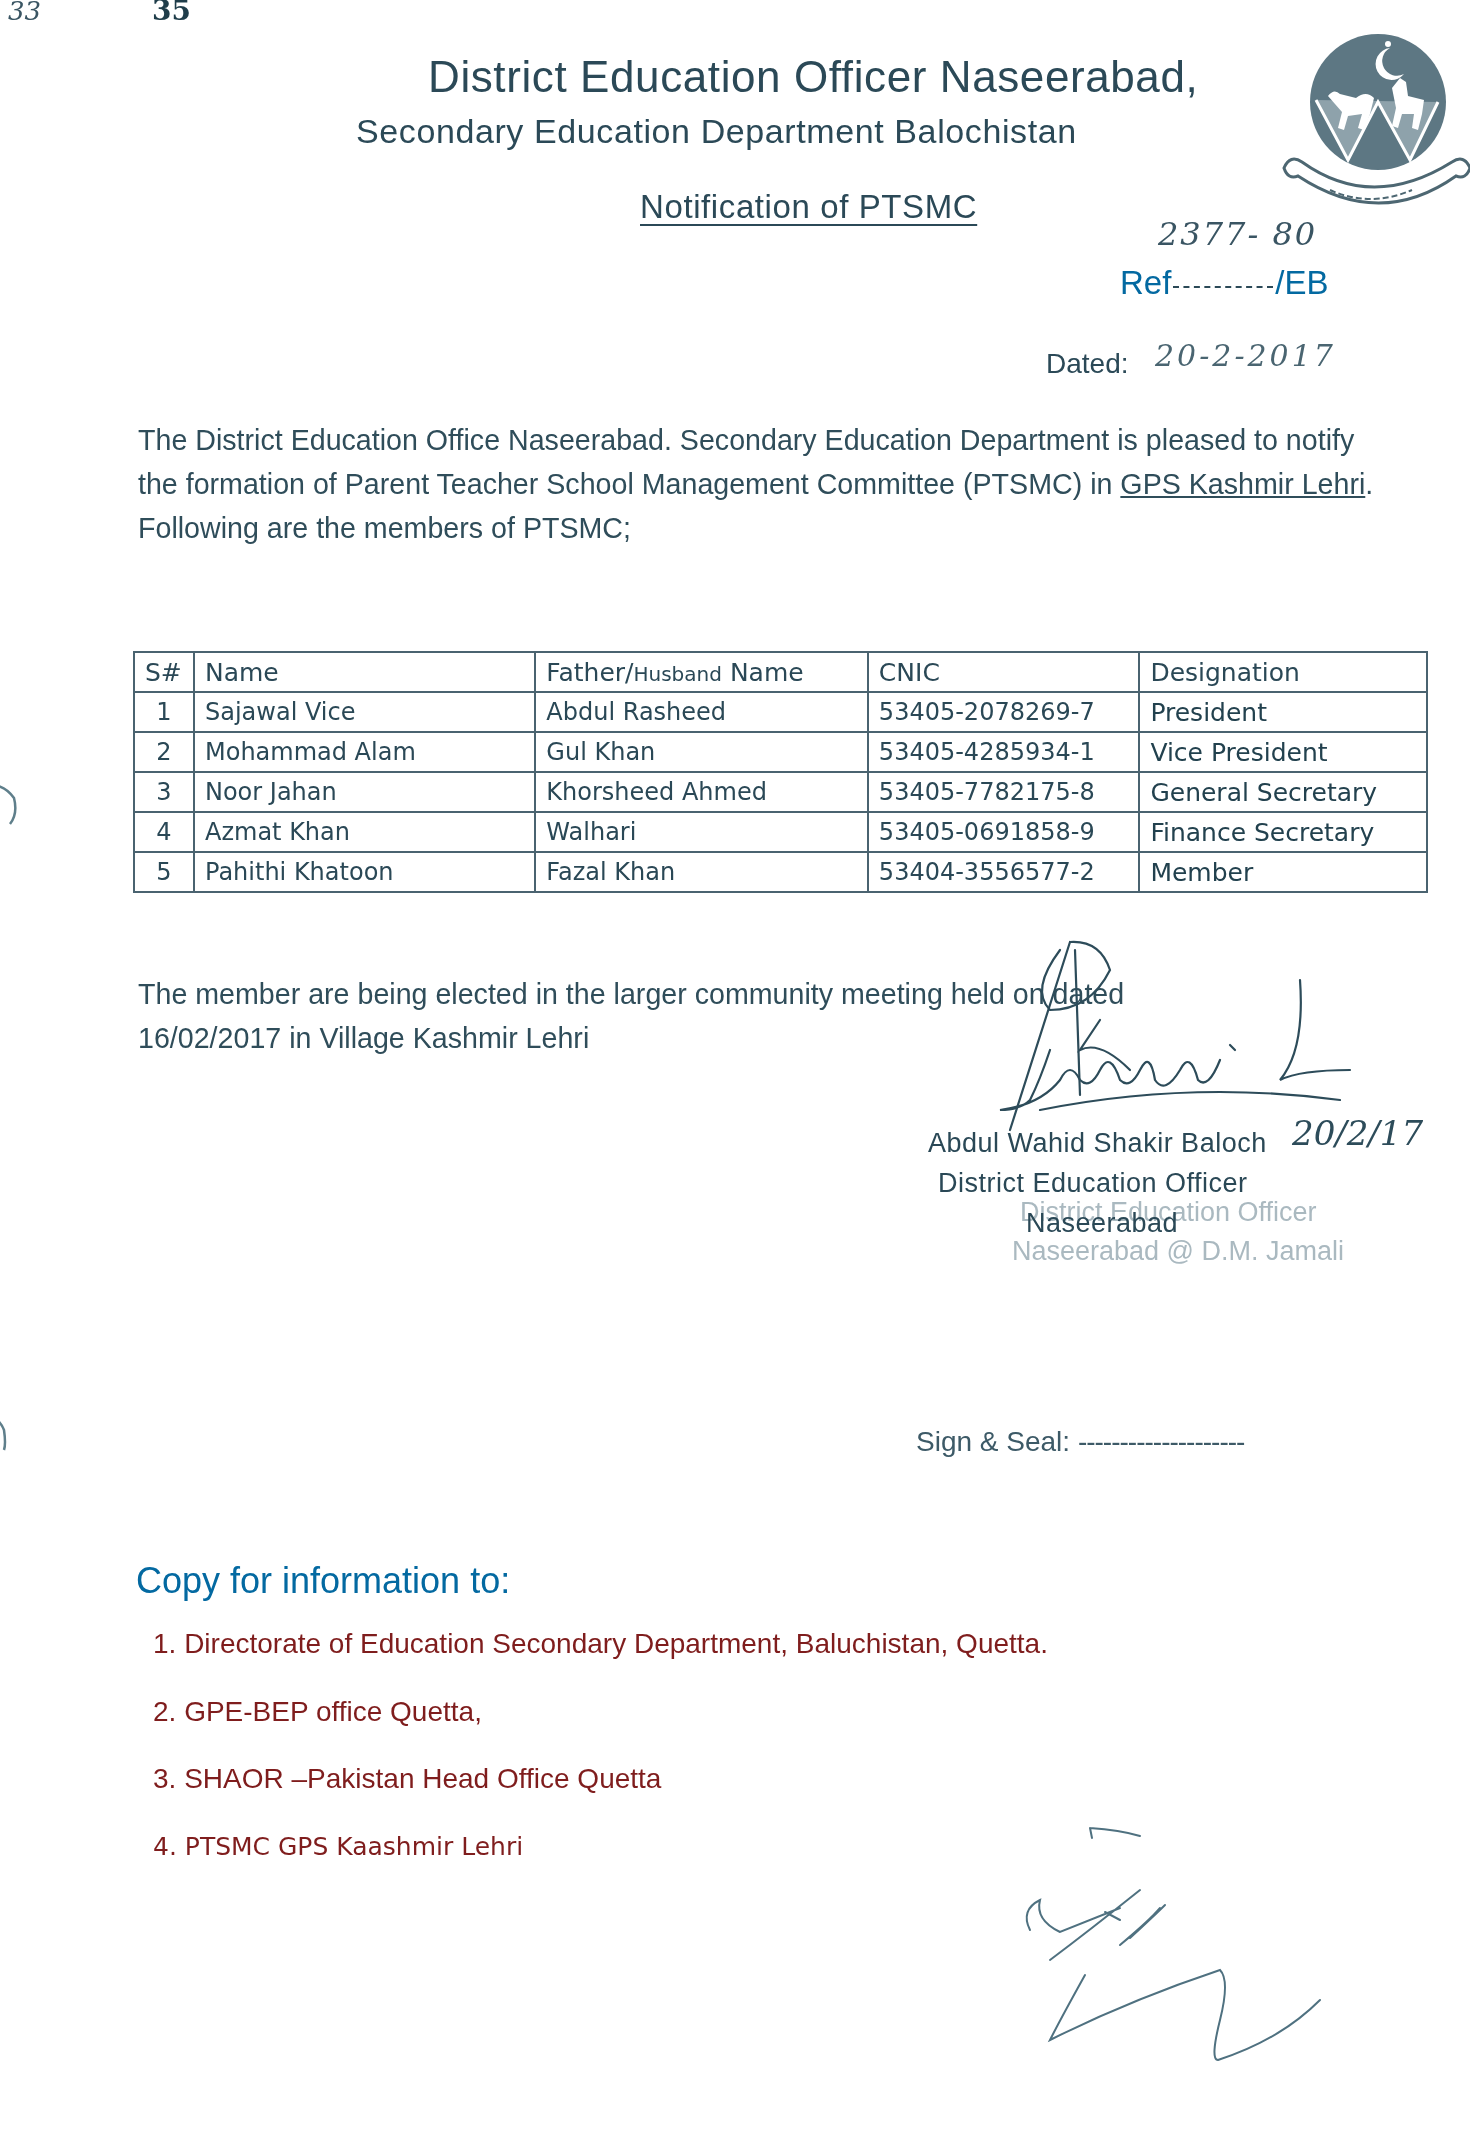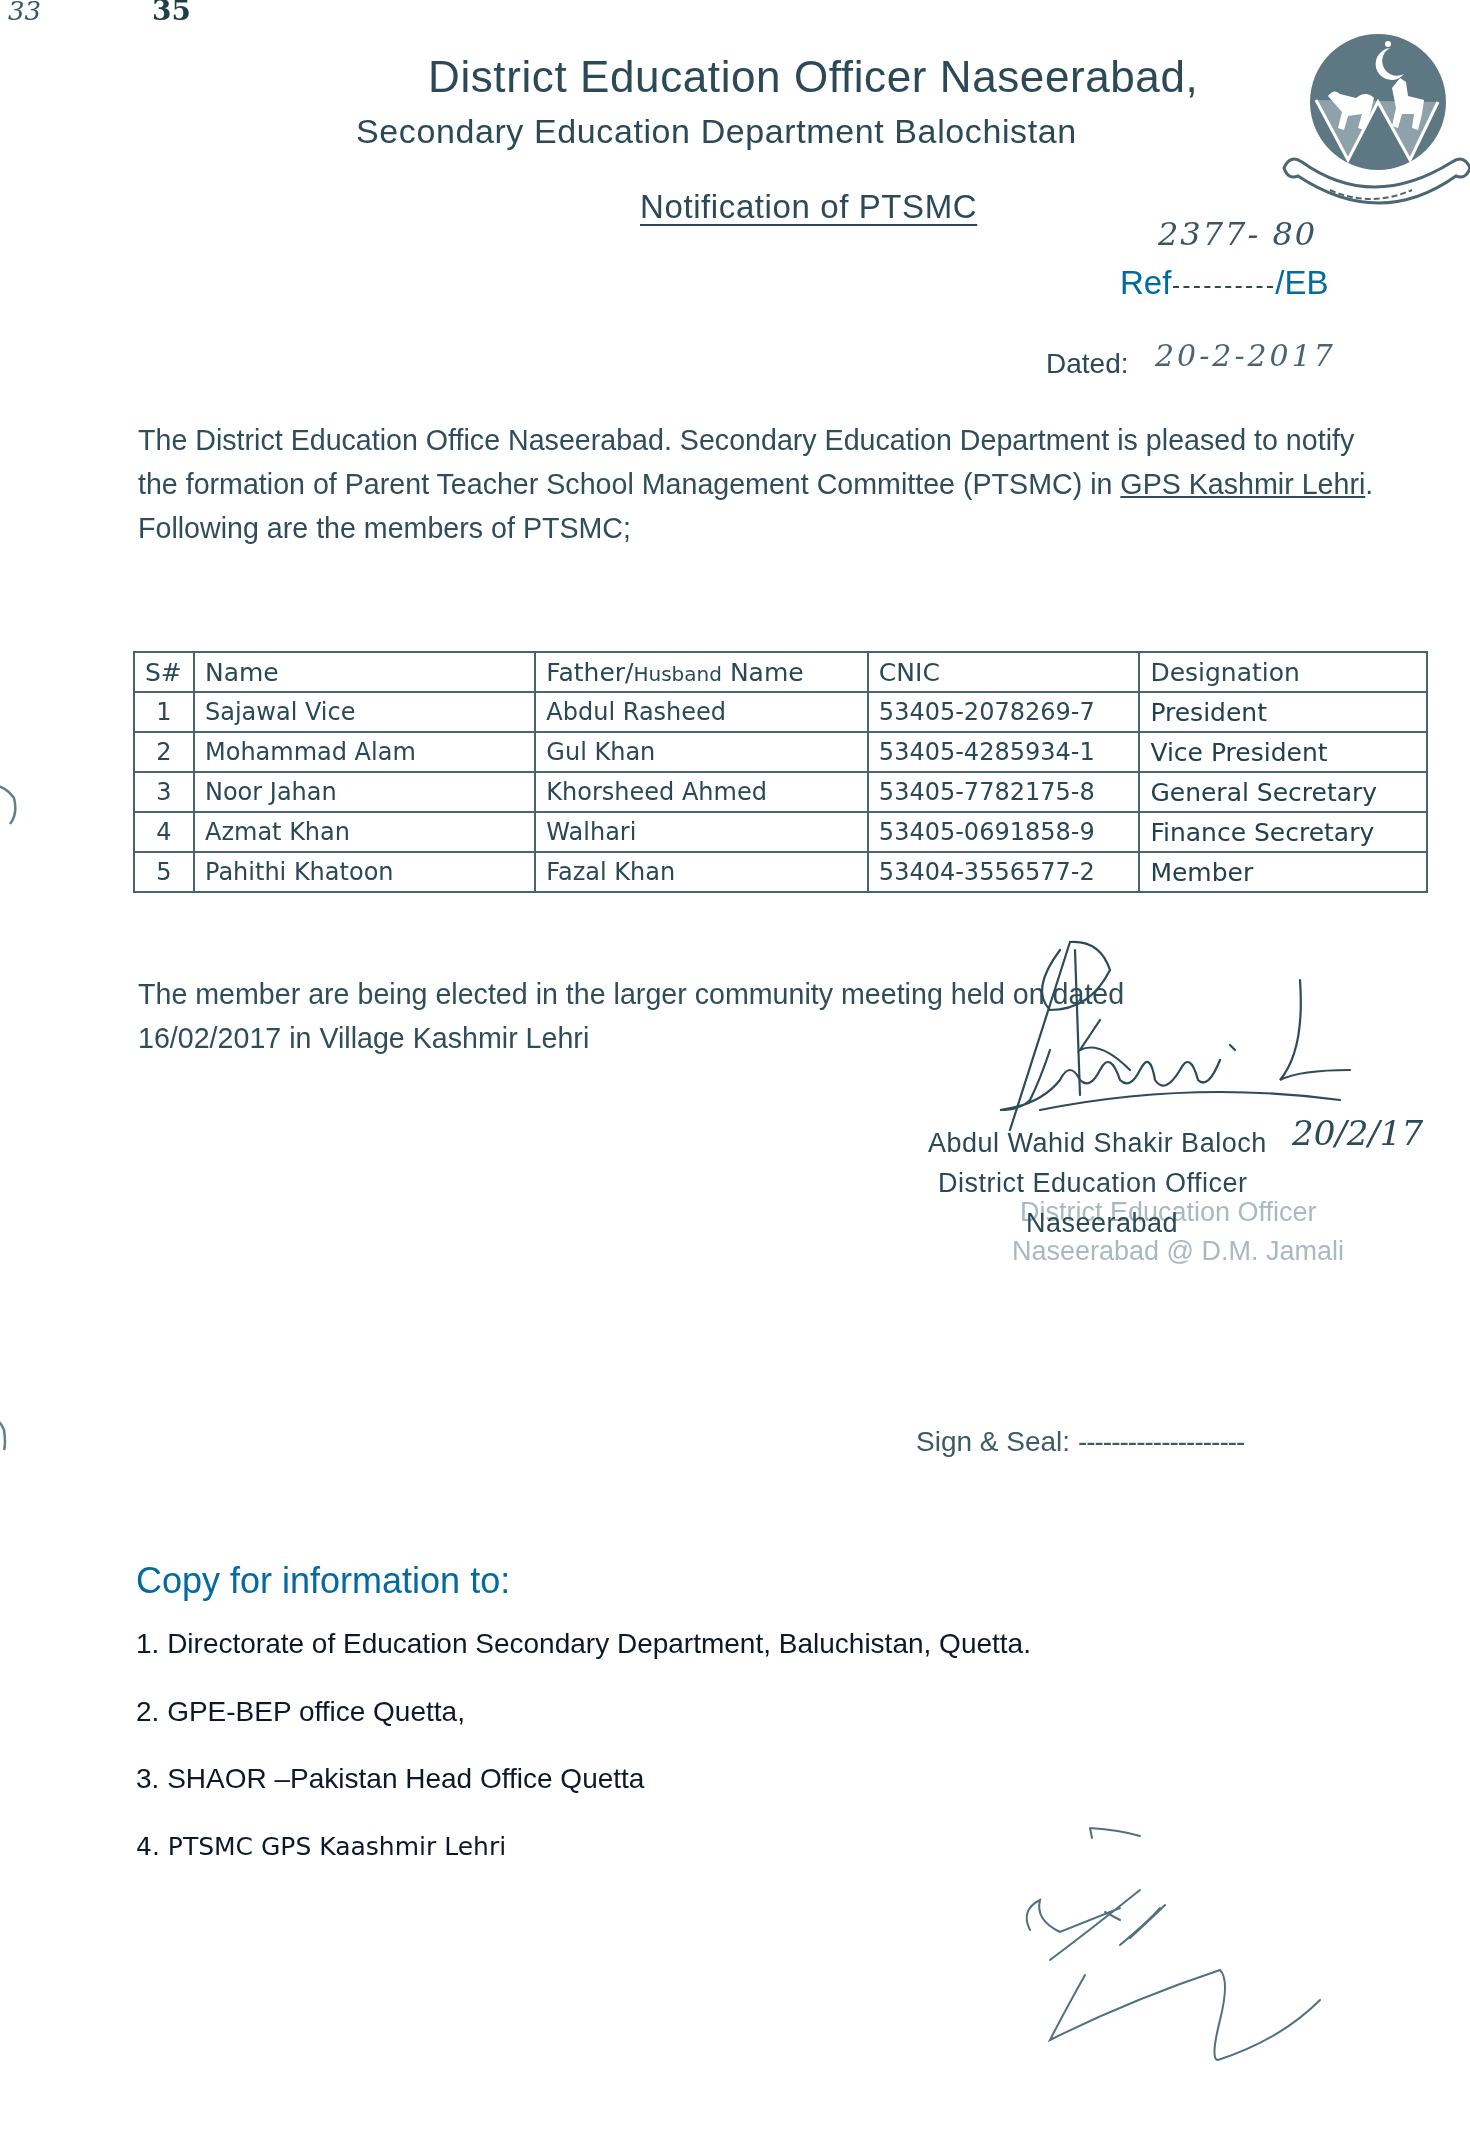--- a/index.html
+++ b/index.html
@@ -47,21 +47,21 @@
     #sname { left: 928px; top: 1128px; }
     #stitle { left: 938px; top: 1168px; }
     #splace { left: 1026px; top: 1208px; }
     .stamp { color: #aab9c0; font-size: 27px; font-family: "Liberation Sans Narrow", "Liberation Sans", sans-serif; }
     #stamp1 { left: 1020px; top: 1197px; }
     #stamp2 { left: 1012px; top: 1236px; }
     #signseal { left: 916px; top: 1426px; font-size: 28px; color: #3d5a67; }
     #signseal .dash { letter-spacing: -1px; }
 
     #copyhead { left: 136px; top: 1560px; font-size: 36px; color: #0369a1; }
-    .copyitem { font-size: 28px; color: #0f172a; left: 136px; }
+    .copyitem { font-size: 28px; color: #7f1d1d; left: 153px; }
     #c1 { top: 1628px; } #c2 { top: 1696px; } #c3 { top: 1763px; } #c4 { top: 1832px; font-size: 25px; font-family: "DejaVu Sans", sans-serif; }
 
     #pagenum1 { left: 8px; top: -4px; font-family: "DejaVu Serif", serif; font-style: italic; font-size: 26px; color: #3a5563; }
     #pagenum2 { left: 152px; top: -6px; font-family: "DejaVu Serif", serif; font-weight: bold; font-size: 28px; color: #1f3d4a; }
     #scribble { left: 980px; top: 1820px; width: 380px; height: 300px; }
     #punch1 { left: -30px; top: 780px; width: 76px; height: 60px; }
     #punch2 { left: -30px; top: 1410px; width: 66px; height: 60px; }
   </style>
 </head>
 <body>

